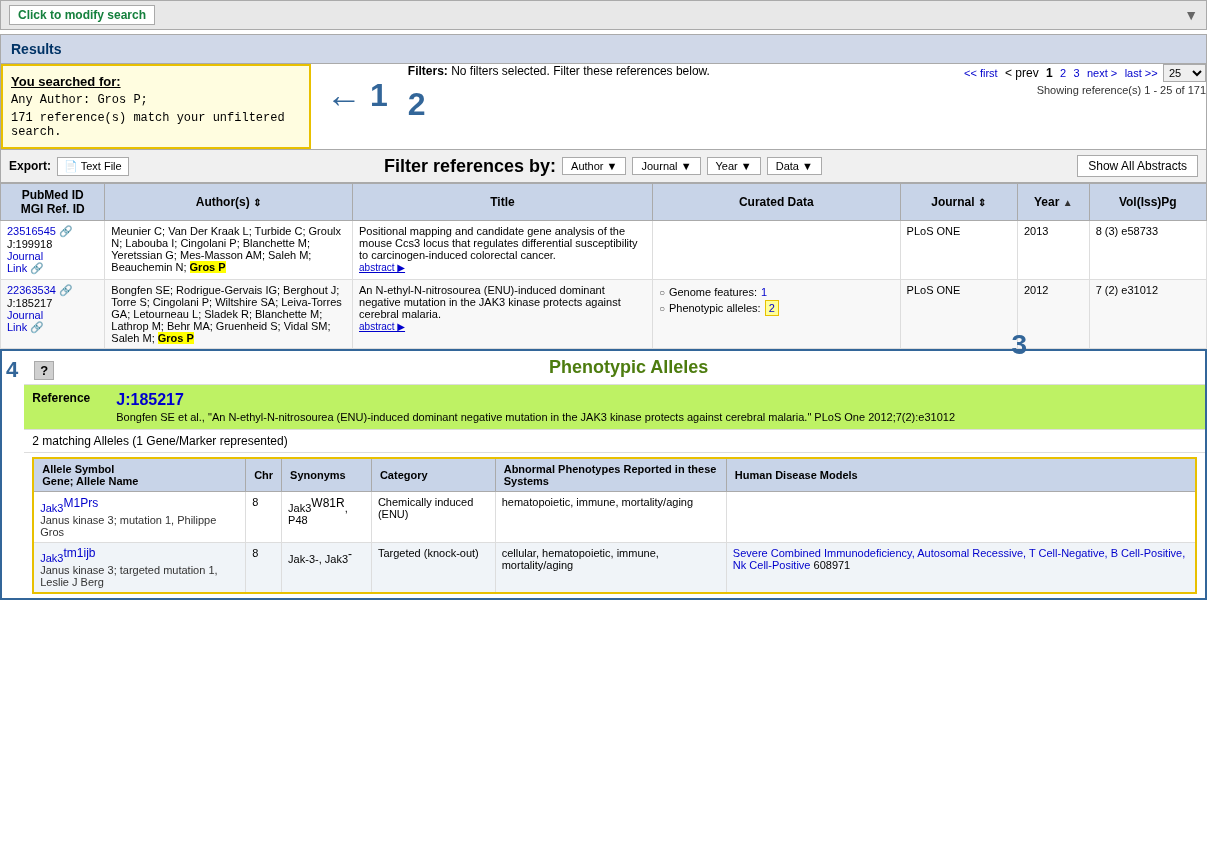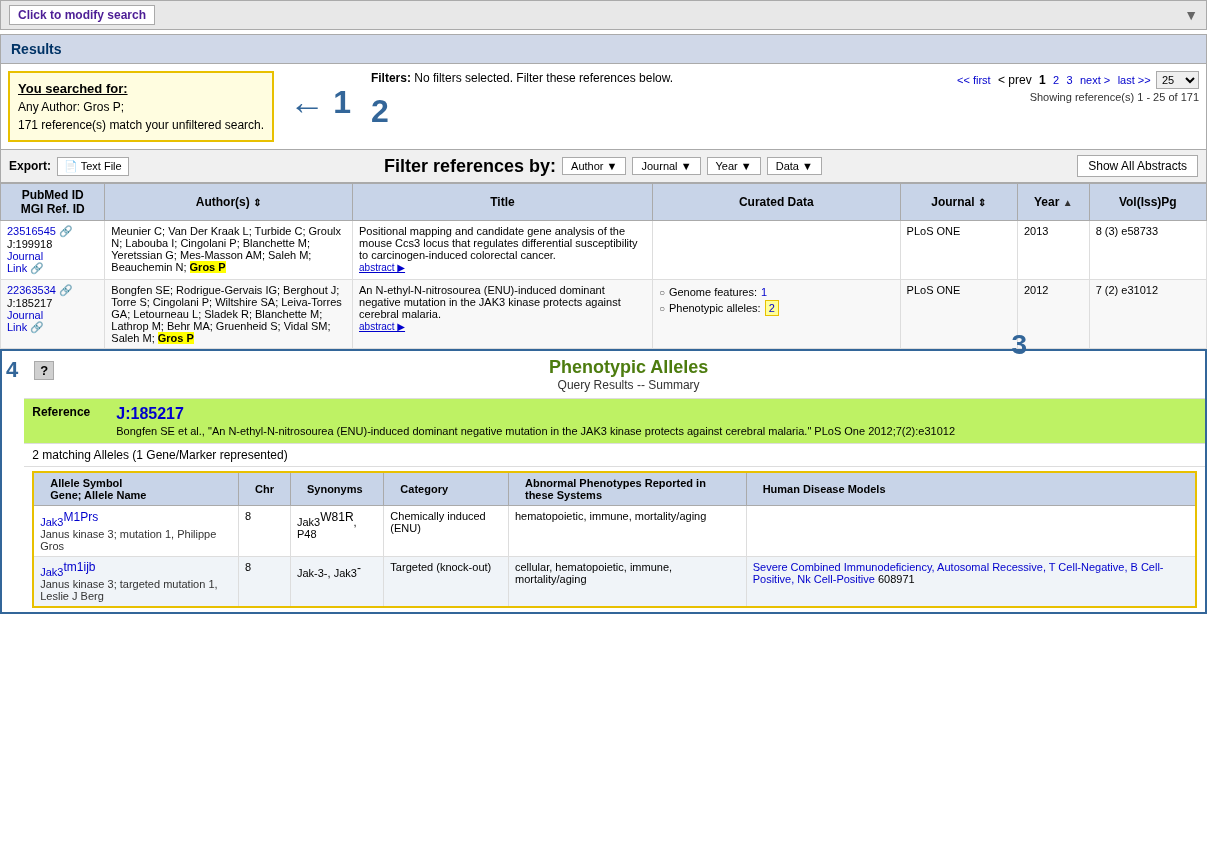--- a/index.html
+++ b/index.html
@@ -6,46 +6,46 @@
     body { font-family: Arial, Helvetica, sans-serif; font-size: 12px; background: #fff; color: #000; }
 
     
     .top-bar {
       display: flex; align-items: center; justify-content: space-between;
       background: #e8e8e8; border: 1px solid #aaa; padding: 4px 8px;
       height: 30px;
     }
     .top-bar-btn {
       background: #fff; border: 1px solid #aaa; padding: 2px 8px;
-      font-size: 12px; cursor: pointer; font-weight: bold; color: #4c1d95;
+      font-size: 12px; cursor: pointer; font-weight: bold; color: #15803d;
     }
     .top-bar-arrow { font-size: 14px; color: #666; }
 
     
     .results-header {
       background: #d0d8e8; border: 1px solid #aaa; padding: 6px 10px;
       font-size: 14px; font-weight: bold; color: #003366;
       margin-top: 4px;
     }
 
     .results-body {
-      border: 1px solid #aaa; border-top: none; padding: 7px;
+      border: 1px solid #aaa; border-top: none; padding: 0;
       background: #fff;
     }
 
     .search-info-box {
       border: 2px solid #e8c000; background: #fffde0;
       padding: 8px; display: inline-block; max-width: 310px;
       vertical-align: top;
     }
     .search-info-box .you-searched {
       font-weight: bold; text-decoration: underline; font-size: 13px;
       color: #000;
     }
-    .search-info-box .search-detail { font-size: 12px; margin-top: 4px; }
+    .search-info-box .search-detail { font-size: 12px; margin-top: 4px; font-family: Liberation Mono, monospace; }
 
     .filters-pagination-row {
       display: flex; align-items: flex-start; justify-content: space-between;
     }
     .filters-block { flex: 1; padding-left: 20px; }
     .filter-text { font-size: 12px; }
     .filter-label { font-weight: bold; }
 
     .pagination-block { text-align: right; min-width: 280px; }
     .pagination-links { font-size: 12px; }
@@ -147,21 +147,21 @@
       padding: 4px 8px; font-size: 12px; border-bottom: 1px solid #ddd;
     }
 
     
     .alleles-section { padding: 4px 8px; }
     .alleles-table {
       width: 100%; border-collapse: collapse; border: 2px solid #e8c000;
       font-size: 11px;
     }
     .alleles-table th {
-      background: #c8d4e8; border: 1px solid #aaa; padding: 4px 16px;
+      background: #c8d4e8; border: 1px solid #aaa; padding: 4px 8px;
       text-align: left; font-size: 11px;
     }
     .alleles-table td {
       border: 1px solid #ddd; padding: 4px 6px; vertical-align: top;
     }
     .alleles-table tr:nth-child(odd) td { background: #fff; }
     .alleles-table tr:nth-child(even) td { background: #f0f4f8; }
     .allele-link { color: #0000cc; text-decoration: none; font-size: 11px; }
     .allele-name { font-size: 11px; color: #333; }
     .disease-link { color: #0000cc; text-decoration: none; font-size: 11px; }
@@ -339,21 +339,20 @@
 
 <div class="pheno-panel">
 
   <div style="display:flex; align-items:flex-start;">
     <span style="font-size:22px; font-weight:bold; color:#336699; padding:6px 6px 0 4px;">4</span>
     <div style="flex:1;">
       <div class="pheno-header">
         <span class="pheno-question">?</span>
         <div style="clear:none; display:inline-block; width:calc(100% - 40px);">
           <div class="pheno-title">Phenotypic Alleles</div>
-          <div class="pheno-subtitle">Query Results -- Summary</div>
         </div>
       </div>
 
       <div class="reference-row">
         <span class="reference-label">Reference</span>
         <div>
           <a href="#" class="reference-id-link">J:185217</a>
           <div class="reference-citation">Bongfen SE et al., "An N-ethyl-N-nitrosourea (ENU)-induced dominant negative mutation in the JAK3 kinase protects against cerebral malaria." PLoS One 2012;7(2):e31012</div>
         </div>
       </div>

